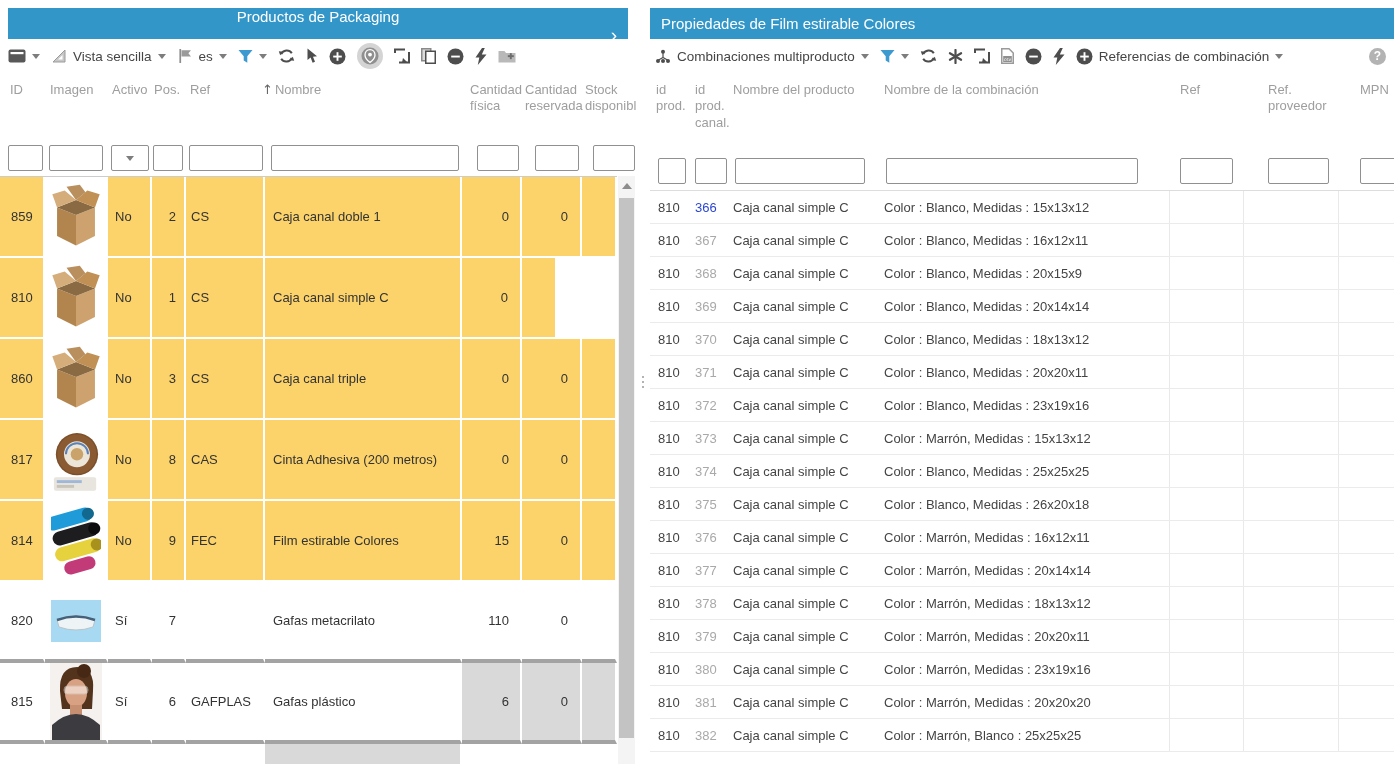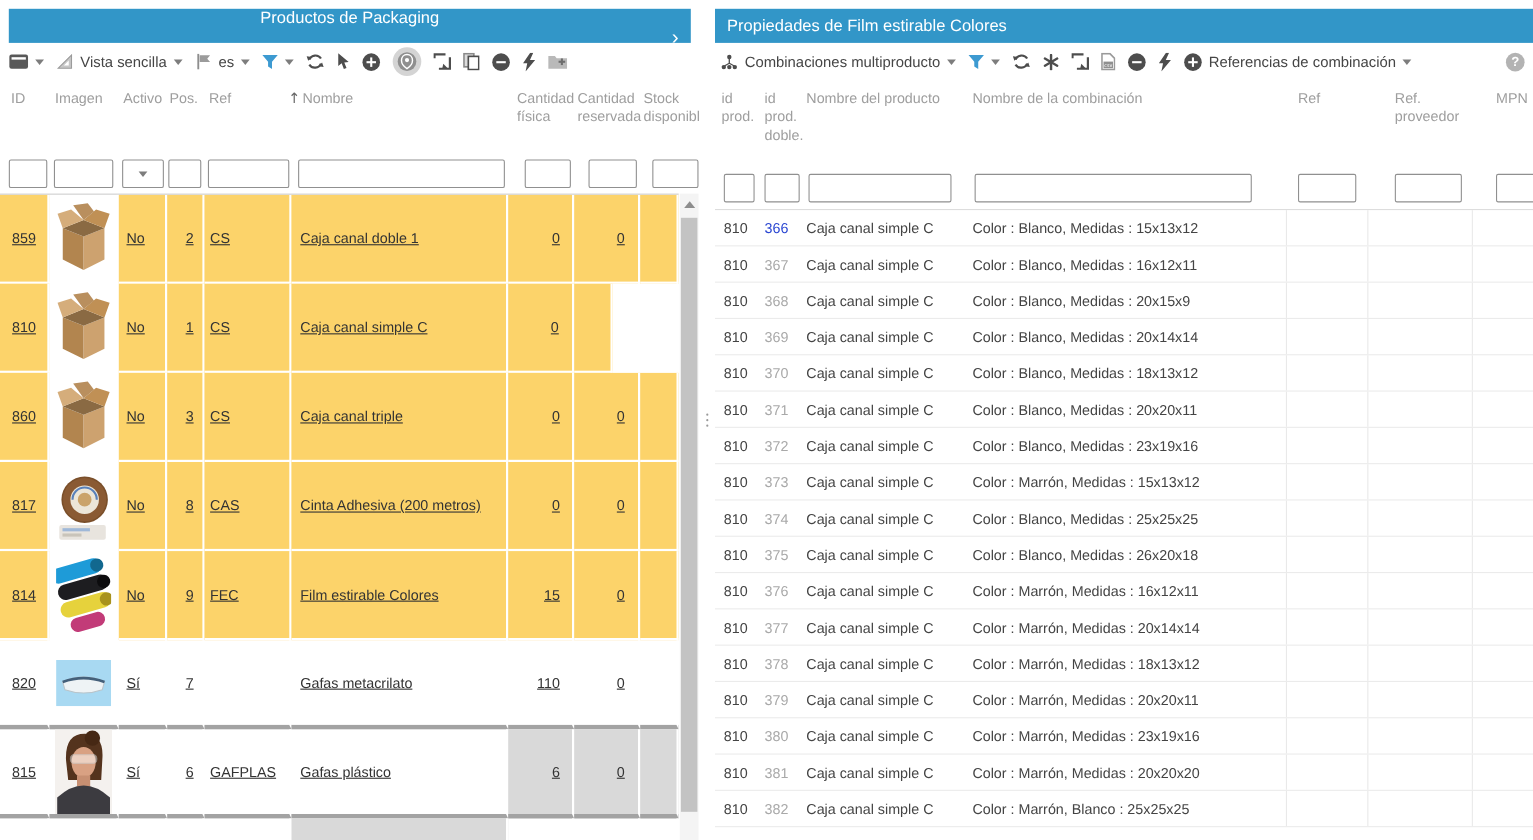--- a/index.html
+++ b/index.html
@@ -38,21 +38,21 @@
   .hlabel { position:absolute; top:9px; color:#9e9e9e; line-height:1.25; }
   .sortarrow { color:#666; font-family:"DejaVu Sans", sans-serif; margin-right:2px; }
   .fin { position:absolute; height:26px; border:1px solid #909090; border-radius:2px;
          background:#fff; padding:0 4px; font:12px "Liberation Sans", sans-serif; outline:none; }
   .left  .fin { top:72px; }
   .right .fin { top:85px; }
   .fsel { display:flex; align-items:center; justify-content:center; cursor:pointer; }
 
   
   .gridbody { position:absolute; left:0; overflow:hidden; background:#fff; }
-  .left .gridbody { top:176px; width:617px; height:588px; border-top:1px solid #ccc;text-decoration:underline; }
+  .left .gridbody { top:176px; width:617px; height:588px; border-top:1px solid #ccc; }
   .lrow { display:flex; height:81px; }
   .lrow .c { display:flex; align-items:center; border-right:2px solid #fff; overflow:hidden; }
   .lrow.plain .c { border-bottom:4px solid #a3a3a3; }
   .lrow.hl .c { background:#fcd36a; border-bottom:2px solid #fff; }
   .lrow.hl .c-img { background:#fff; }
   .lrow.graynum .c-fis, .lrow.graynum .c-res, .lrow.graynum .c-stock { background:#d9d9d9; }
   .c-id    { width:45px;  padding-left:11px; }
   .c-img   { width:63px;  justify-content:center; }
   .c-activo{ width:44px;  padding-left:7px; }
   .c-pos   { width:34px;  justify-content:flex-end; padding-right:8px; }
@@ -535,21 +535,21 @@
         <span class="caret"></span>
       </span>
       <span class="spacer"></span>
       <span class="tbtn" style="margin-right:8px">
           <span class="helpc">?</span>
         </span>
     </div>
 
     <div class="gridhead">
       <span class="hlabel" style="left:6px;  width:32px">id prod.</span>
-      <span class="hlabel" style="left:45px; width:34px">id prod. doble.</span>
+      <span class="hlabel" style="left:45px; width:34px">id prod. canal.</span>
       <span class="hlabel" style="left:83px">Nombre del producto</span>
       <span class="hlabel" style="left:234px">Nombre de la combinación</span>
       <span class="hlabel" style="left:530px">Ref</span>
       <span class="hlabel" style="left:618px; width:66px">Ref. proveedor</span>
       <span class="hlabel" style="left:710px">MPN</span>
 
       <input class="fin" style="left: 8px; width: 28px;">
       <input class="fin" style="left: 45px; width: 32px;">
       <input class="fin" style="left: 85px; width: 130px;">
       <input class="fin" style="left: 236px; width: 252px;">

